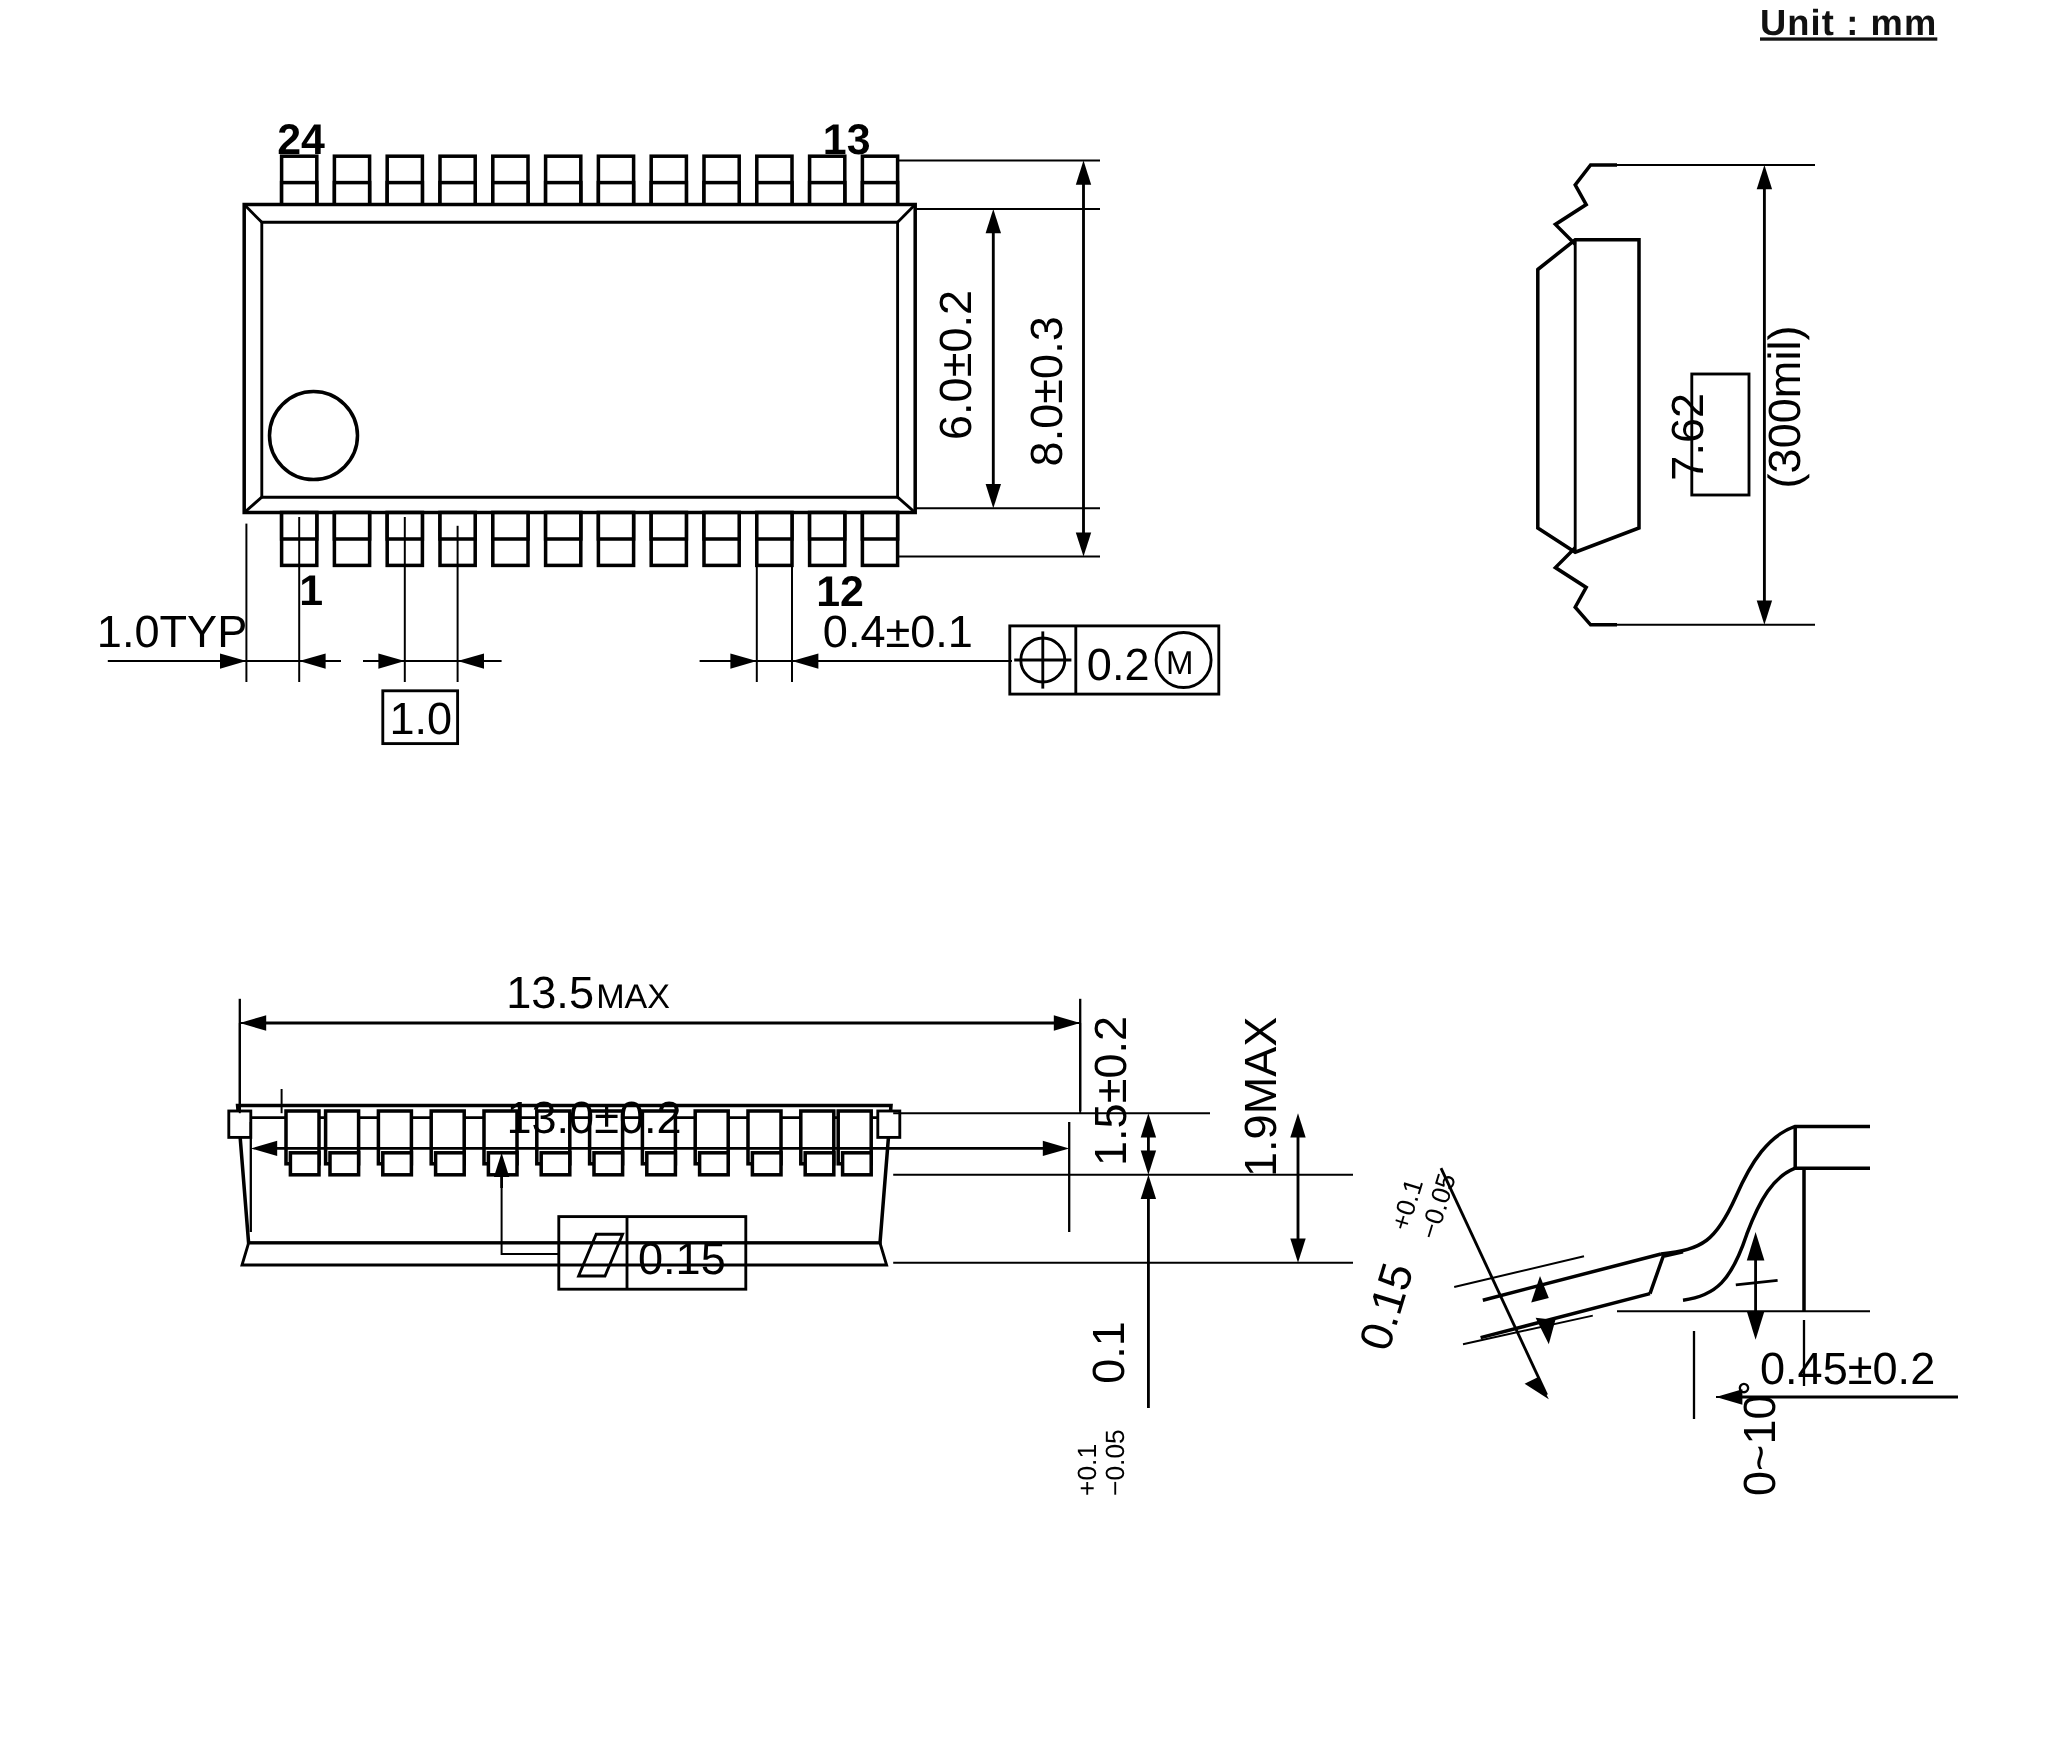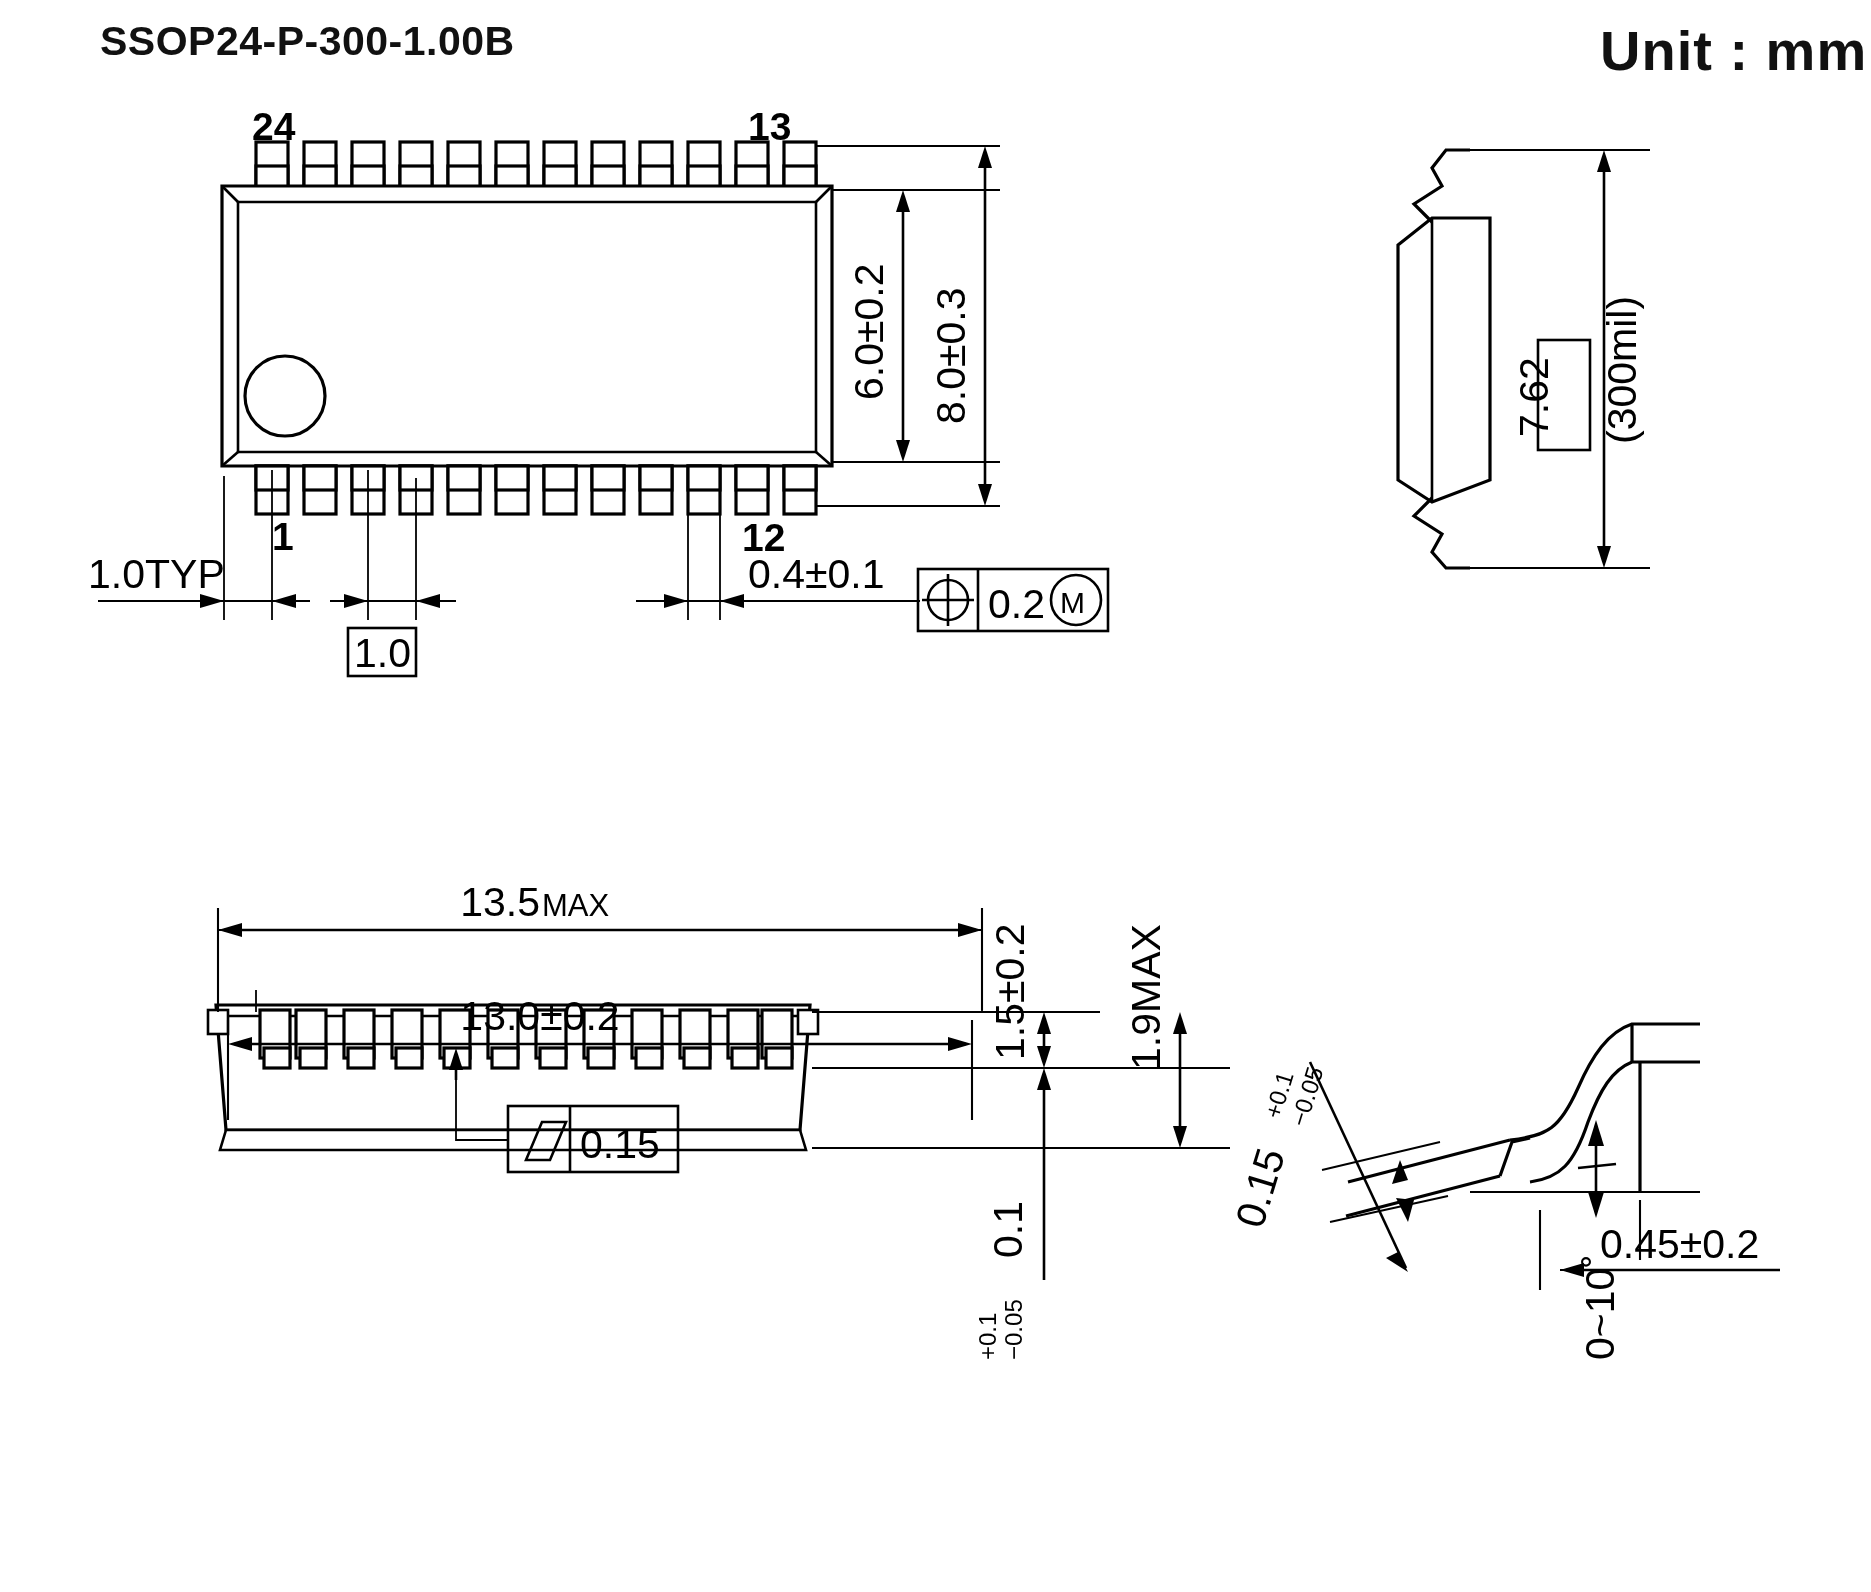--- a/index.html
+++ b/index.html
@@ -1,40 +1,39 @@
 <!DOCTYPE html>
 <html><head>
 <meta charset="utf-8">
 <style>
   html,body{margin:0;padding:0;background:#ffffff;}
   body{width:1871px;height:1592px;position:relative;
        font-family:"Liberation Sans","DejaVu Sans",sans-serif;color:#000;}
   #sheet{position:absolute;inset:0;}
   .hdr{position:absolute;font-weight:bold;color:#111;}
   #title-text{left:100px;top:18px;font-size:41px;letter-spacing:0.5px;}
-  #unit-text{left:1600px;top:18px;font-size:56px;letter-spacing:1px;}
+  #unit-text{left:1600px;top:2px;font-size:33px;letter-spacing:1px;text-decoration:underline;}
   svg{position:absolute;left:0;top:0;overflow:visible;}
   text{font-family:"Liberation Sans","DejaVu Sans",sans-serif;fill:#000;}
   .dim{font-size:41px;}
   .dimsm{font-size:31px;}
   .pinno{font-size:39px;font-weight:bold;}
   .tinytol{font-size:24px;}
   .ln{stroke:#000;fill:none;}
   .thick{stroke-width:3.2;}
   .med{stroke-width:2.6;}
   .thin{stroke-width:2.1;}
   .hair{stroke-width:1.8;}
   .fillw{fill:#ffffff;}
 </style>
 </head>
 <body>
 
 <div id="sheet">
 
-  <div class="hdr" id="title-text">SSOP24-P-300-1.00B</div>
   <div class="hdr" id="unit-text">Unit : mm</div>
 
   <svg width="1871" height="1592">
 
     <g class="ln thick fillw">
       <rect x="256" y="142" width="32" height="48"></rect>
         <rect x="256" y="166" width="32" height="24"></rect>
       <rect x="304" y="142" width="32" height="48"></rect>
         <rect x="304" y="166" width="32" height="24"></rect>
       <rect x="352" y="142" width="32" height="48"></rect>

